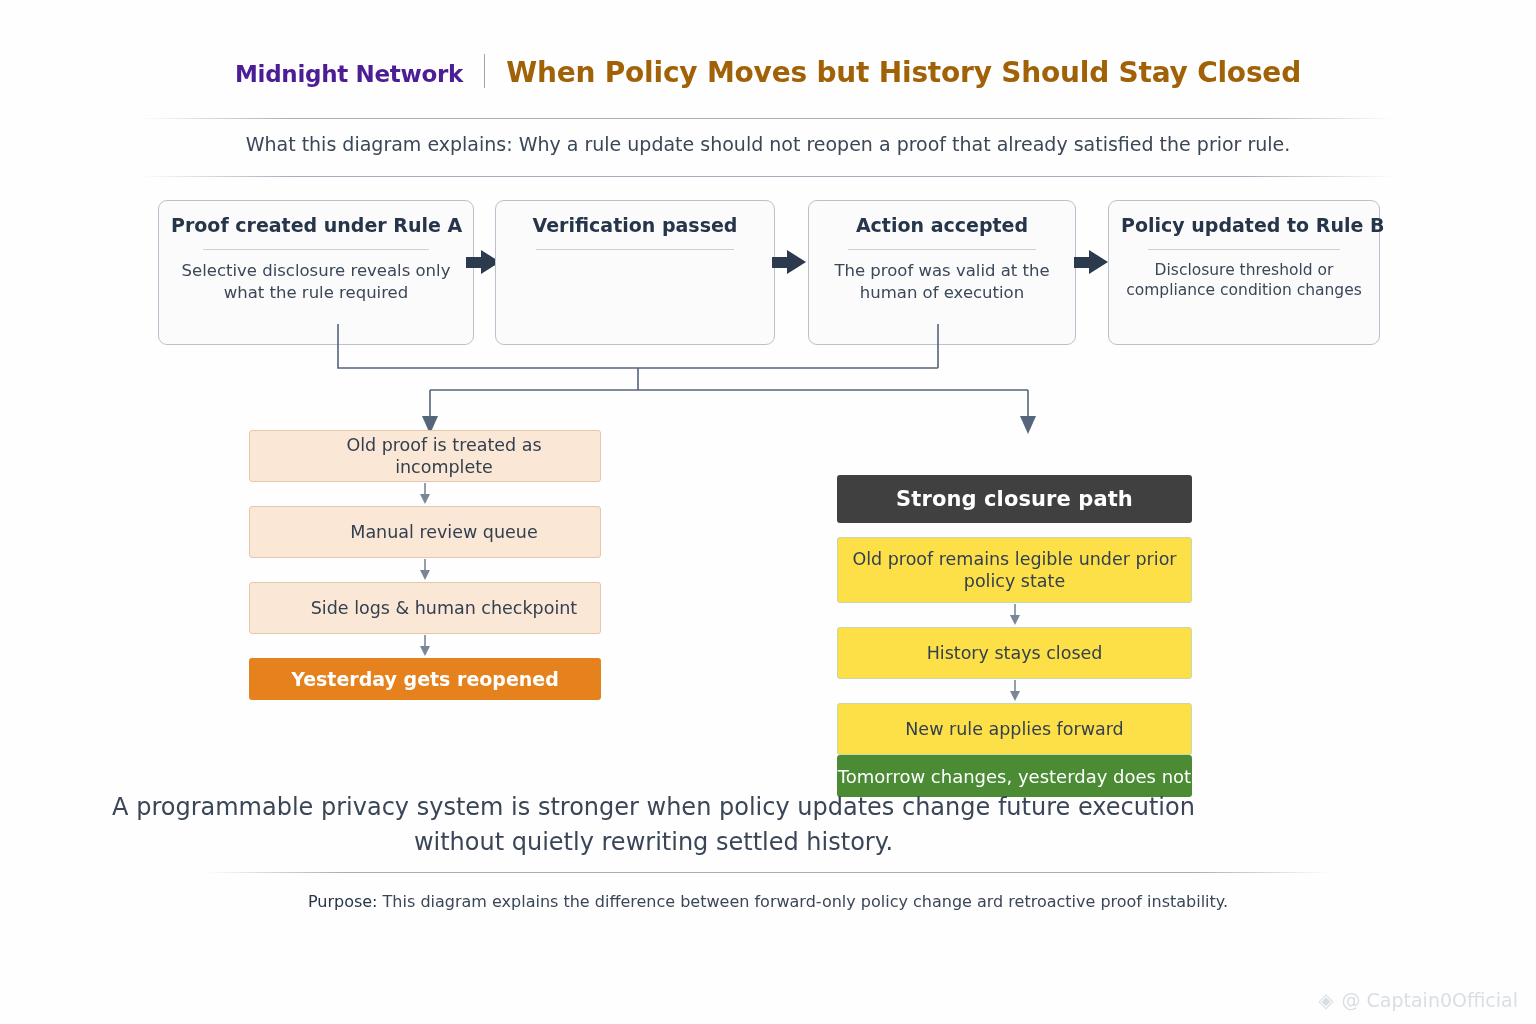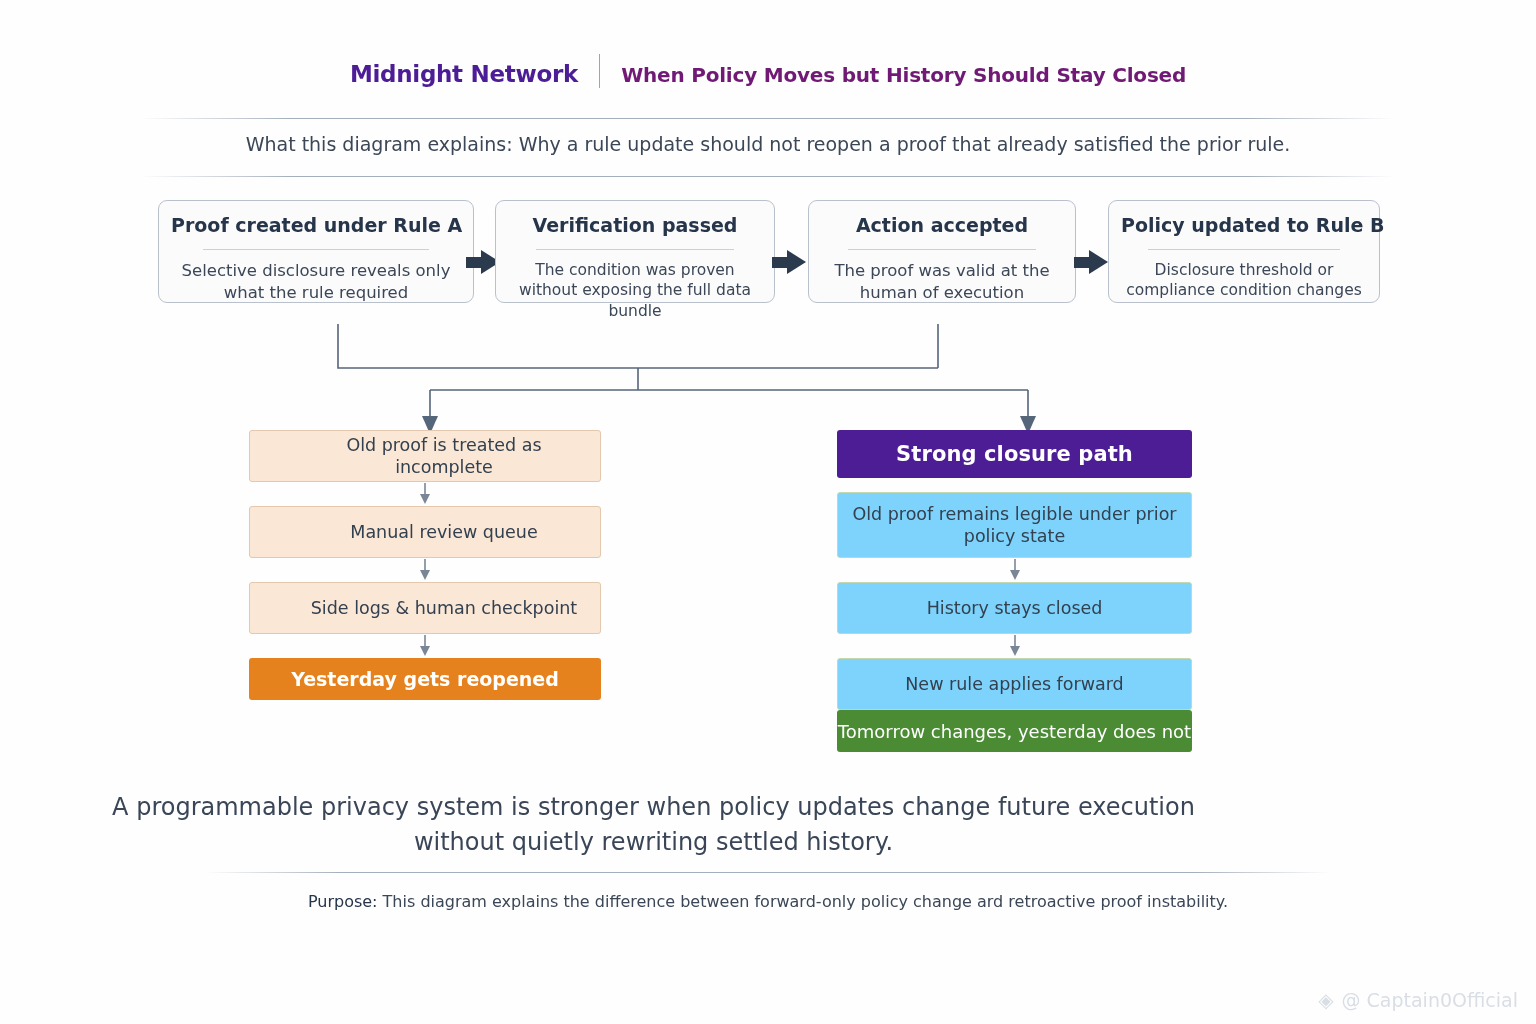--- a/index.html
+++ b/index.html
@@ -40,23 +40,23 @@
   }
   .title-sep {
     display: inline-block;
     width: 1px;
     height: 34px;
     background: #9aa6b4;
     margin: 0 16px;
     vertical-align: -6px;
   }
   .title-main {
-    font-size: 20px;
+    font-size: 28px;
     font-weight: 600;
-    color: #701a75;
+    color: #a16207;
     letter-spacing: -0.2px;
   }
 
   .rule {
     position: absolute;
     height: 1px;
     background: linear-gradient(to right,
       rgba(170,180,192,0) 0%,
       rgba(150,162,176,0.85) 12%,
       rgba(150,162,176,0.85) 88%,
@@ -81,21 +81,21 @@
   .stage-row {
     position: absolute;
     top: 200px;
     left: 158px;
     width: 1222px;
     height: 125px;
   }
   .stage-box {
     position: absolute;
     top: 0;
-    height: 103px;
+    height: 145px;
     background: #fbfbfc;
     border: 1.4px solid #b9c2cc;
     border-radius: 9px;
     box-sizing: border-box;
     padding: 14px 12px 8px 12px;
     text-align: center;
   }
   .stage-box .st-title {
     font-size: 19px;
     font-weight: 700;
@@ -170,41 +170,41 @@
     display: flex;
     align-items: center;
     justify-content: center;
     color: #ffffff;
     font-size: 21px;
     font-weight: 700;
     letter-spacing: 0.1px;
     margin-bottom: 14px;
   }
   .head-weak   { background: #e5821e; }
-  .head-strong { background: #4c1d95; }
+  .head-strong { background: #404040; margin-top: 45px; }
 
   .step {
     border-radius: 3px;
     box-sizing: border-box;
     display: flex;
     align-items: center;
     justify-content: center;
     text-align: center;
     font-size: 17.5px;
     line-height: 1.28;
     color: #33404f;
     padding: 6px 10px;
   }
   .step-weak {
     background: #fbe7d6;
     border: 1px solid #e3c7ae;
     padding-left: 48px;
   }
   .step-strong {
-    background: #7dd3fc;
+    background: #fde047;
     border: 1px solid #c4d9ae;
   }
   .h52 { height: 52px; }
   .h66 { height: 66px; }
 
   .step-final {
     border-radius: 3px;
     display: flex;
     align-items: center;
     justify-content: center;
@@ -289,21 +289,20 @@
     </div>
 
     <div class="blk-arrow ba1">
       <span class="tail"></span>
       <span class="head"></span>
     </div>
 
     <div class="stage-box sb2">
       <div class="st-title">Verification passed</div>
       <div class="st-div"></div>
-      <div class="st-desc">The condition was proven without exposing the full data bundle</div>
     </div>
 
     <div class="blk-arrow ba2">
       <span class="tail"></span>
       <span class="head"></span>
     </div>
 
     <div class="stage-box sb3">
       <div class="st-title">Action accepted</div>
       <div class="st-div"></div>

